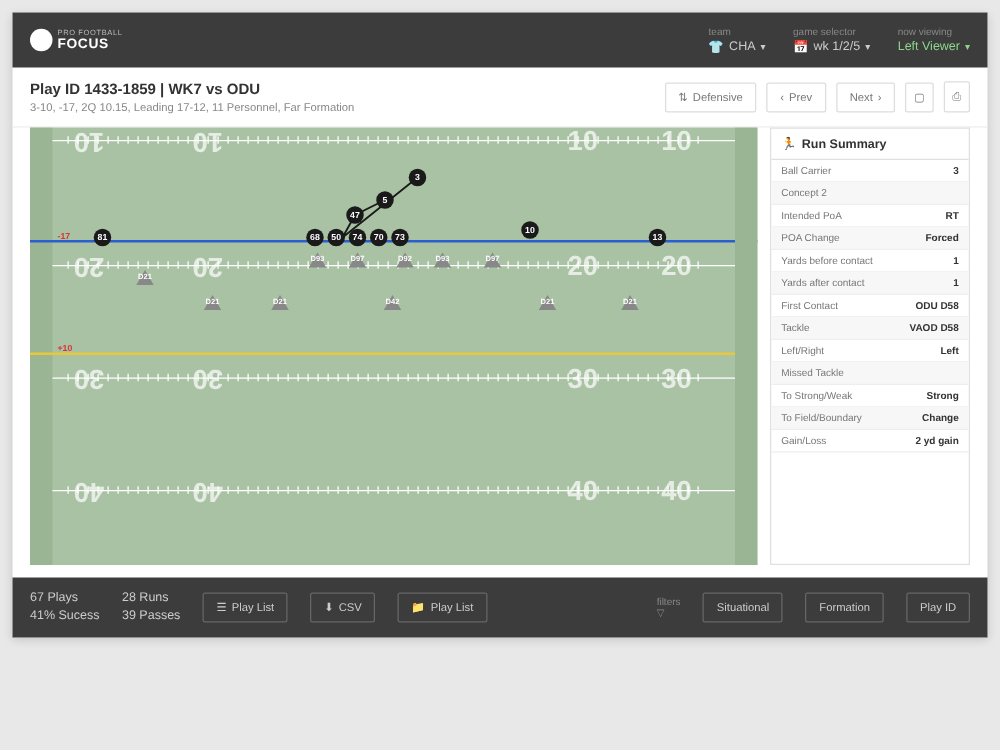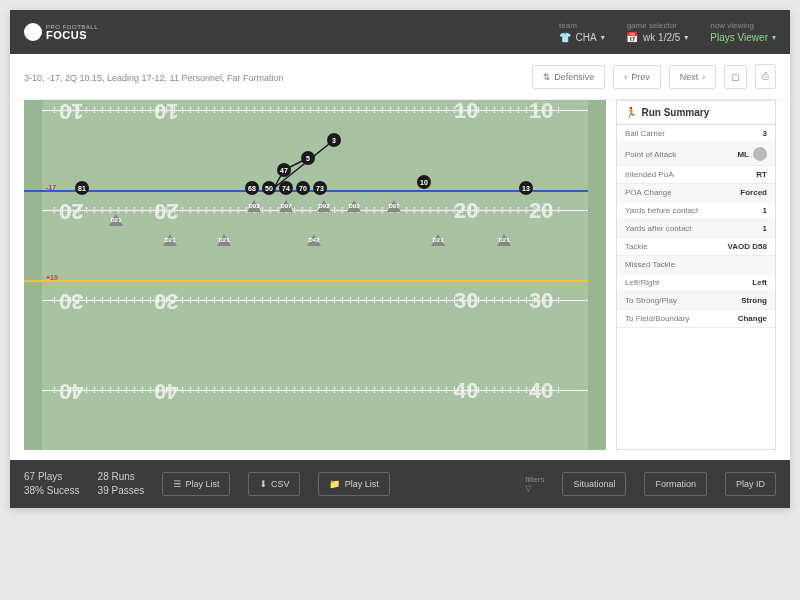--- a/index.html
+++ b/index.html
@@ -78,29 +78,30 @@
         <span>game selector</span>
         <div class="sel-val">
             <span>📅</span>
             <span>wk 1/2/5</span>
             <span class="chev">▾</span>
           </div>
       </div>
       <div class="sel">
         <span>now viewing</span>
         <div class="sel-val green">
-            <span>Plays Viewer</span>
+            <span>Left Viewer</span>
             <span class="chev">▾</span>
           </div>
       </div>
     </div>
   </div>
 
   <div class="header">
     <div>
+      <div class="play-title">Play ID 1433-1859 | WK7 vs ODU</div>
       <div class="play-sub">3-10, -17, 2Q 10.15, Leading 17-12, 11 Personnel, Far Formation</div>
     </div>
     <div class="hdr-actions">
       <div class="btn">
           <span>⇅</span>
           <span>Defensive</span>
         </div>
       <div class="btn">
           <span>‹</span>
           <span>Prev</span>
@@ -456,68 +457,75 @@
       <div class="sb-hdr">
           <span>🏃</span>
           <span>Run Summary</span>
         </div>
       <div id="sumrows">
           <div class="sb-row">
             <div class="sb-k">Ball Carrier</div>
             <div class="sb-v">3</div>
           </div>
           <div class="sb-row">
-            <div class="sb-k">Point of Attack</div>
-            <div class="sb-v">ML</div>
-            <span class="dot"></span>
+            <div class="sb-k">Concept 2</div>
+            <div class="sb-v"></div>
           </div>
           <div class="sb-row">
             <div class="sb-k">Intended PoA</div>
             <div class="sb-v">RT</div>
           </div>
           <div class="sb-row">
             <div class="sb-k">POA Change</div>
             <div class="sb-v">Forced</div>
           </div>
           <div class="sb-row">
             <div class="sb-k">Yards before contact</div>
             <div class="sb-v">1</div>
           </div>
           <div class="sb-row">
             <div class="sb-k">Yards after contact</div>
             <div class="sb-v">1</div>
           </div>
           <div class="sb-row">
+            <div class="sb-k">First Contact</div>
+            <div class="sb-v">ODU D58</div>
+          </div>
+          <div class="sb-row">
             <div class="sb-k">Tackle</div>
             <div class="sb-v">VAOD D58</div>
           </div>
           <div class="sb-row">
+            <div class="sb-k">Left/Right</div>
+            <div class="sb-v">Left</div>
+          </div>
+          <div class="sb-row">
             <div class="sb-k">Missed Tackle</div>
             <div class="sb-v"></div>
           </div>
           <div class="sb-row">
-            <div class="sb-k">Left/Right</div>
-            <div class="sb-v">Left</div>
-          </div>
-          <div class="sb-row">
-            <div class="sb-k">To Strong/Play</div>
+            <div class="sb-k">To Strong/Weak</div>
             <div class="sb-v">Strong</div>
           </div>
           <div class="sb-row">
             <div class="sb-k">To Field/Boundary</div>
             <div class="sb-v">Change</div>
+          </div>
+          <div class="sb-row">
+            <div class="sb-k">Gain/Loss</div>
+            <div class="sb-v">2 yd gain</div>
           </div>
         </div>
     </div>
   </div>
 
   <div class="footer">
     <div class="fstats">
         <div>67 Plays</div>
-        <div>38% Sucess</div>
+        <div>41% Sucess</div>
       </div>
     <div class="fstats">
         <div>28 Runs</div>
         <div>39 Passes</div>
       </div>
     <div class="fbtn">
         <span>☰</span>
         <span>Play List</span>
       </div>
     <div class="fbtn">

